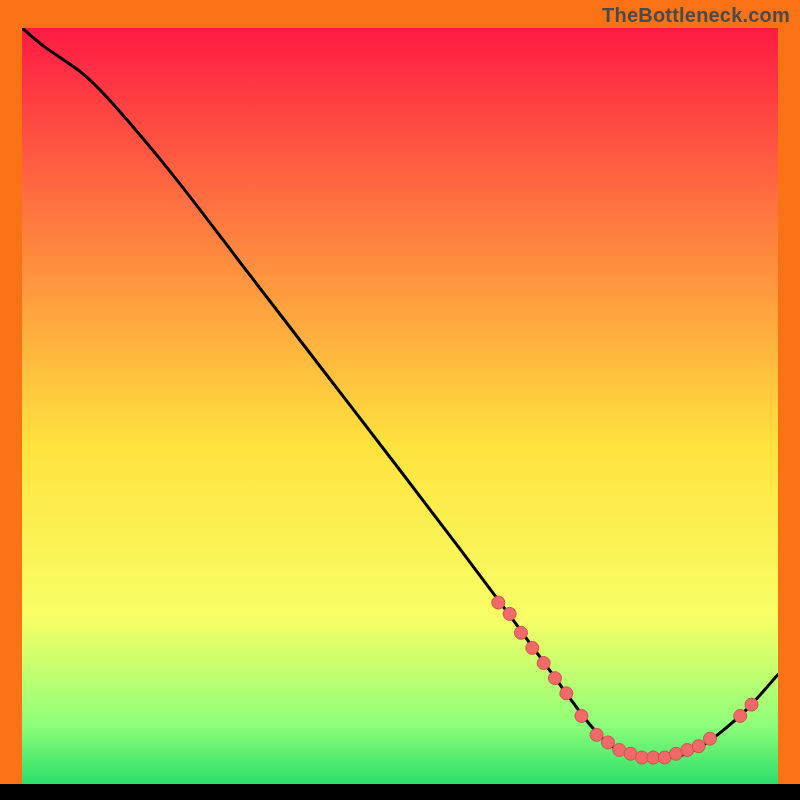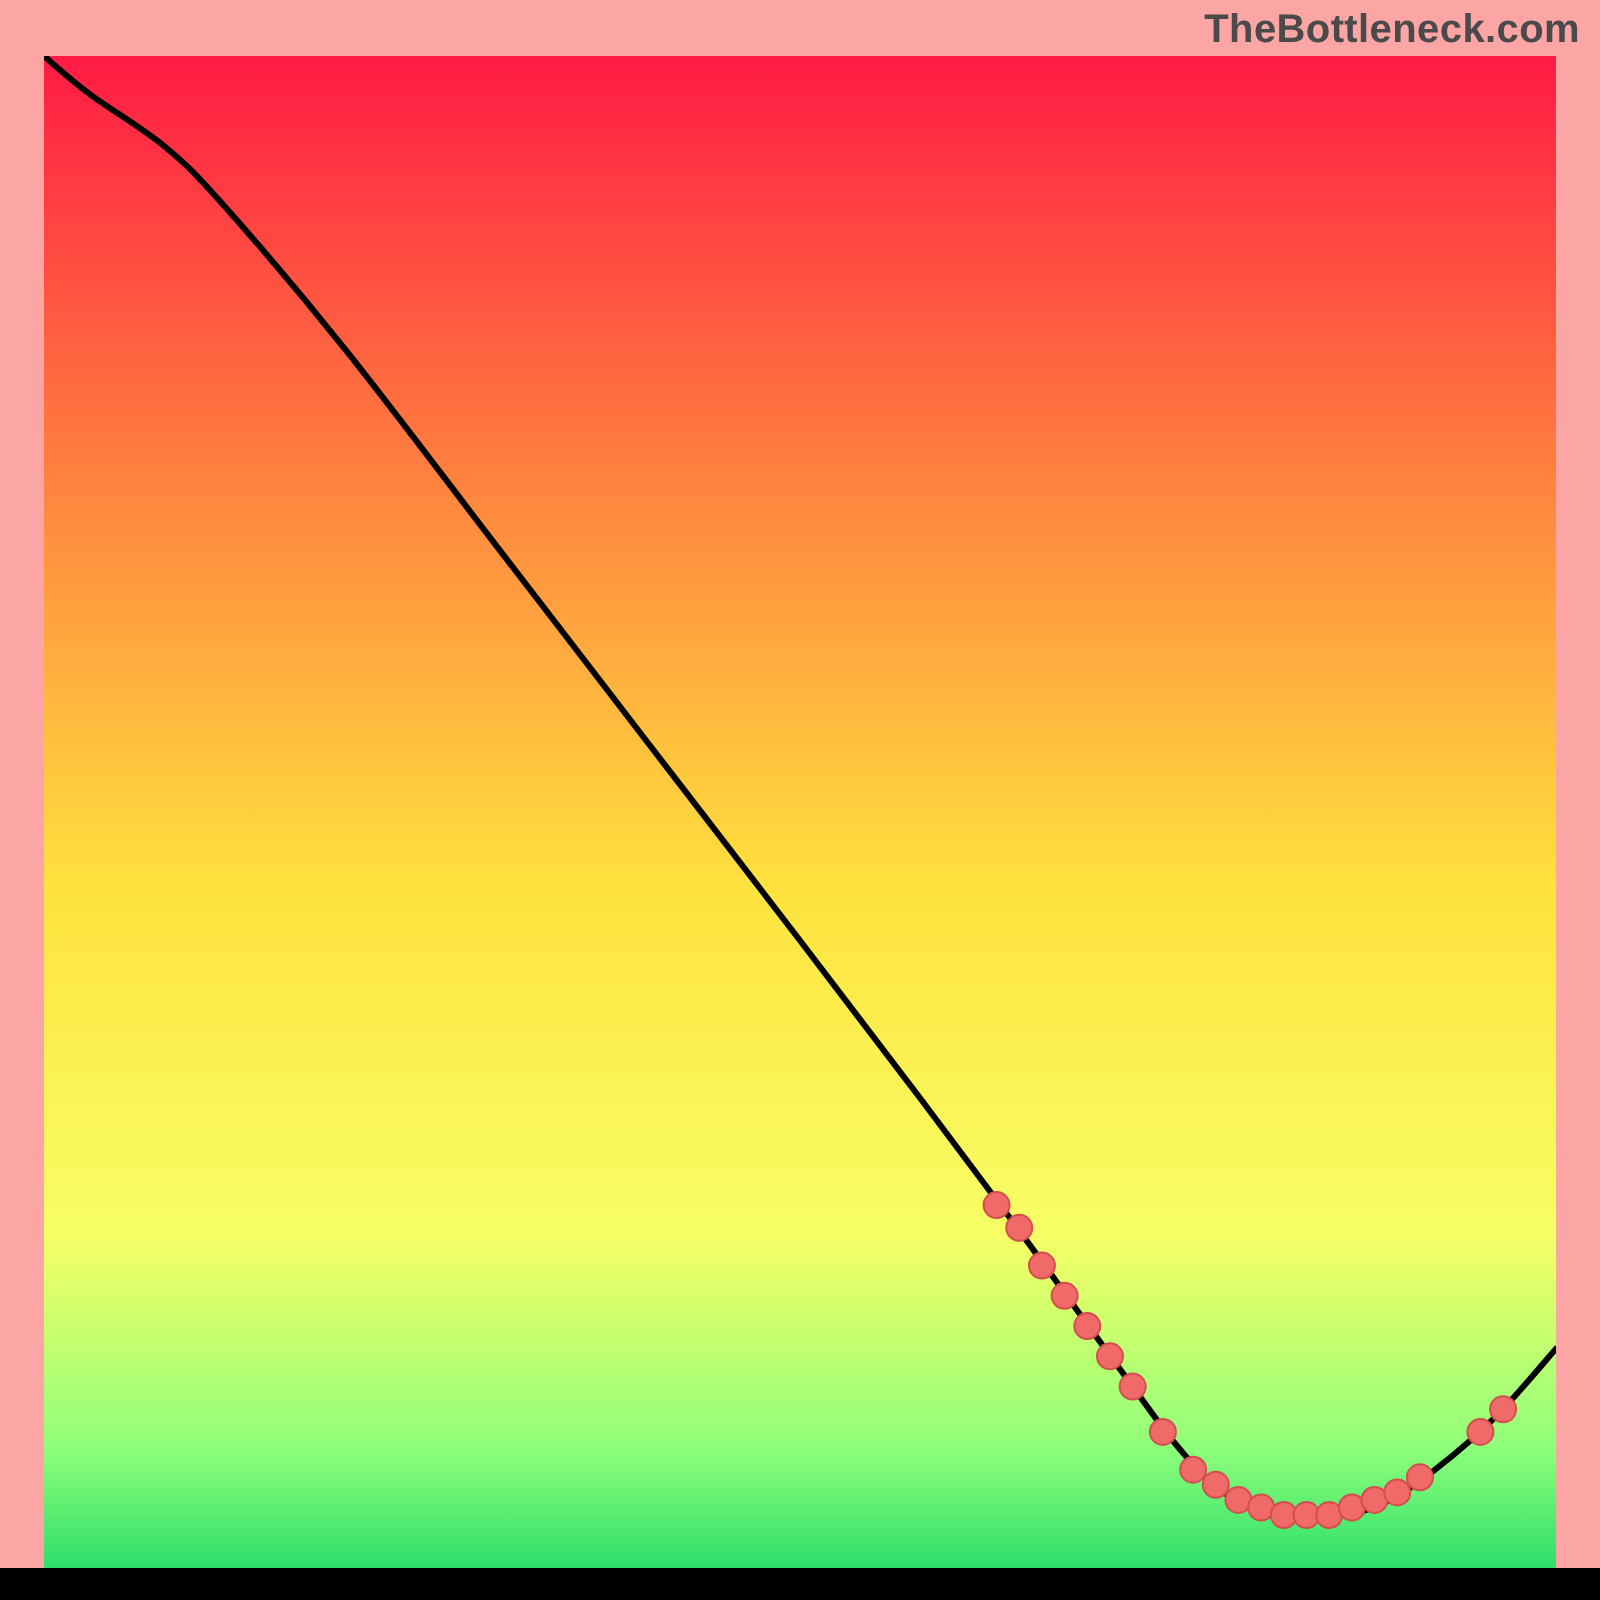--- a/index.html
+++ b/index.html
@@ -8,21 +8,21 @@
     width: 800px;
     height: 800px;
     background: #000000;
     overflow: hidden;
     font-family: Arial, Helvetica, sans-serif;
   }
   .frame {
     position: relative;
     width: 800px;
     height: 784px;
-    background: #fca5a5;
+    background: #f97316;
   }
   .watermark {
     position: absolute;
     top: 4px;
     right: 10px;
     color: #4a4a4a;
     font-size: 20px;
     font-weight: 600;
     letter-spacing: 0.2px;
     z-index: 20;

